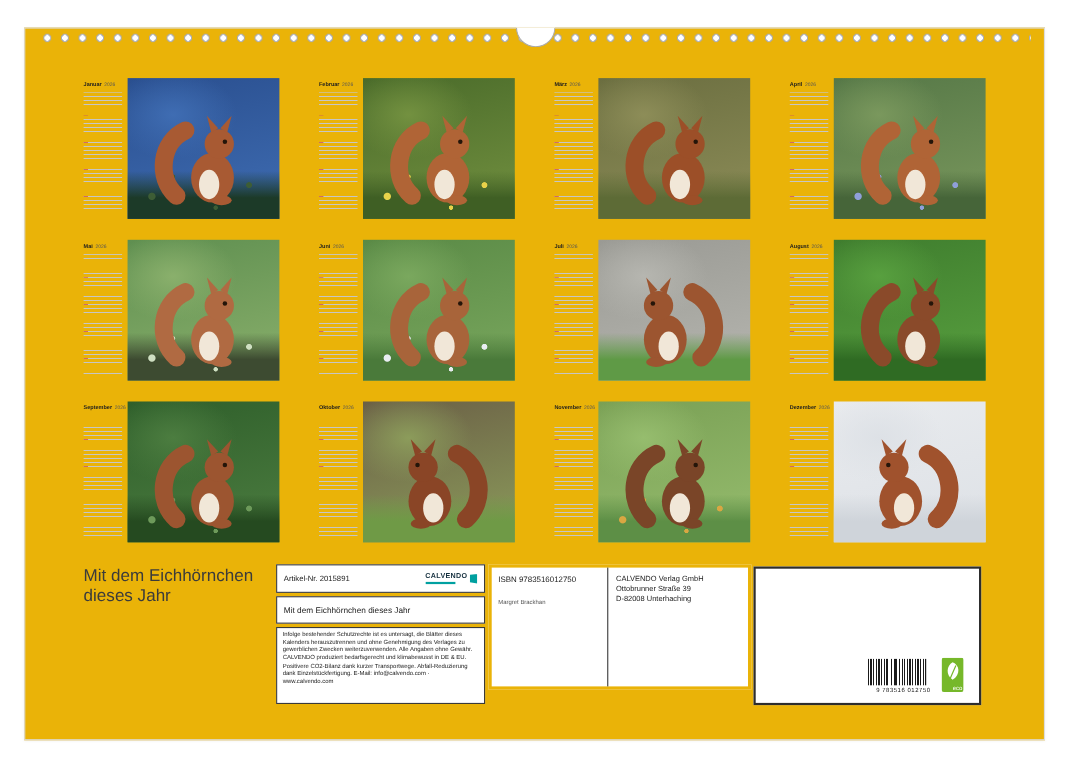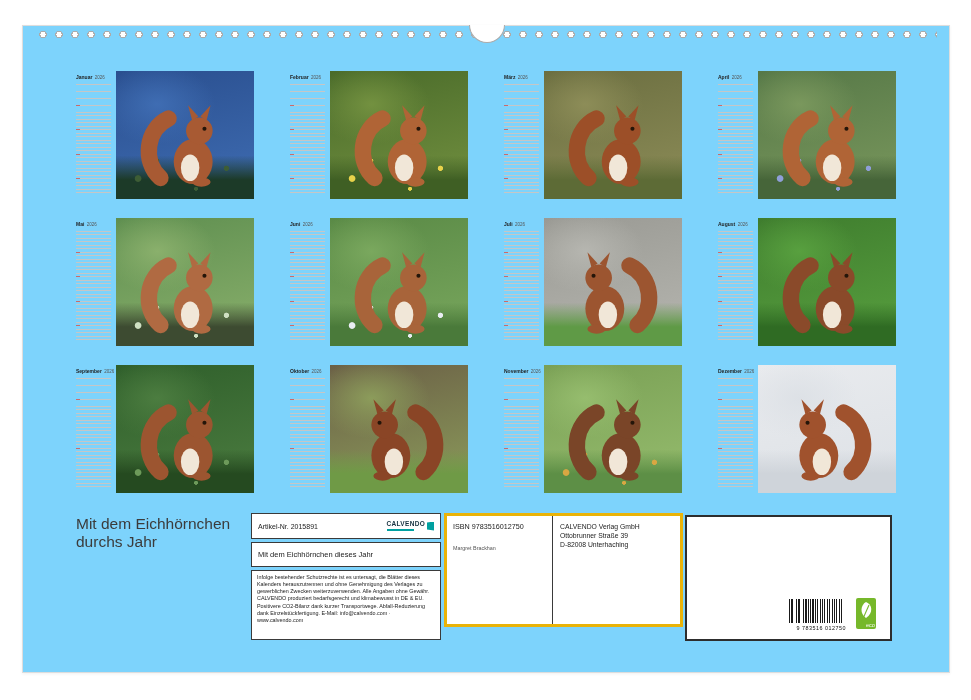--- a/index.html
+++ b/index.html
@@ -1,21 +1,21 @@
 <!DOCTYPE html>
 <html style="--brand-teal: #00a0a0;"><head>
 <meta charset="utf-8">
 <style>
   html,body{margin:0;padding:0;background:#ffffff;}
   *{box-sizing:border-box;font-family:"Liberation Sans", sans-serif;}
   #stage{position:relative;width:971px;height:700px;background:#ffffff;overflow:hidden;}
 
   
   .sheet{position:absolute;left:22px;top:25px;width:928px;height:648px;
-    background:#7dd3fc;border:1px solid #ddd;box-shadow:0 1px 3px rgba(0,0,0,.06);}
+    background:#eab308;border:1px solid #ddd;box-shadow:0 1px 3px rgba(0,0,0,.06);}
 
   
   .holes{position:absolute;left:12px;right:12px;top:3px;height:11px;
     background-image:radial-gradient(circle at 8px 5.5px,#ffffff 0 2.6px,#ababab 2.7px 3.7px,rgba(0,0,0,0) 4px);
     background-size:16px 11px;background-repeat:repeat-x;}
   .notch{position:absolute;left:446px;top:-1px;width:36px;height:18px;background:#ffffff;
     border:1px solid #ababab;border-top:none;border-radius:0 0 50% 50% / 0 0 100% 100%;}
 
   
   .months{position:absolute;left:53px;top:45px;display:grid;
@@ -342,21 +342,21 @@
         <path d="M57 26 L53 11 L63 22 Z" fill="currentColor"></path>
         <path d="M71 26 L75 11 L65 22 Z" fill="currentColor"></path>
         <circle cx="69" cy="34" r="2" fill="#241509"></circle>
       </svg>
     </div>
   </div>
 </div>
 
     <div class="page-title">
       <div>Mit dem Eichhörnchen</div>
-      <div>durchs Jahr</div>
+      <div>dieses Jahr</div>
     </div>
 
     <div class="boxA">
       <div class="boxA1">
         <span class="artikel">Artikel-Nr. 2015891</span>
         <span class="logo">
           <span class="logo-text">
             <span class="logo-word">CALVENDO</span>
             <span class="logo-tag"></span>
           </span>

